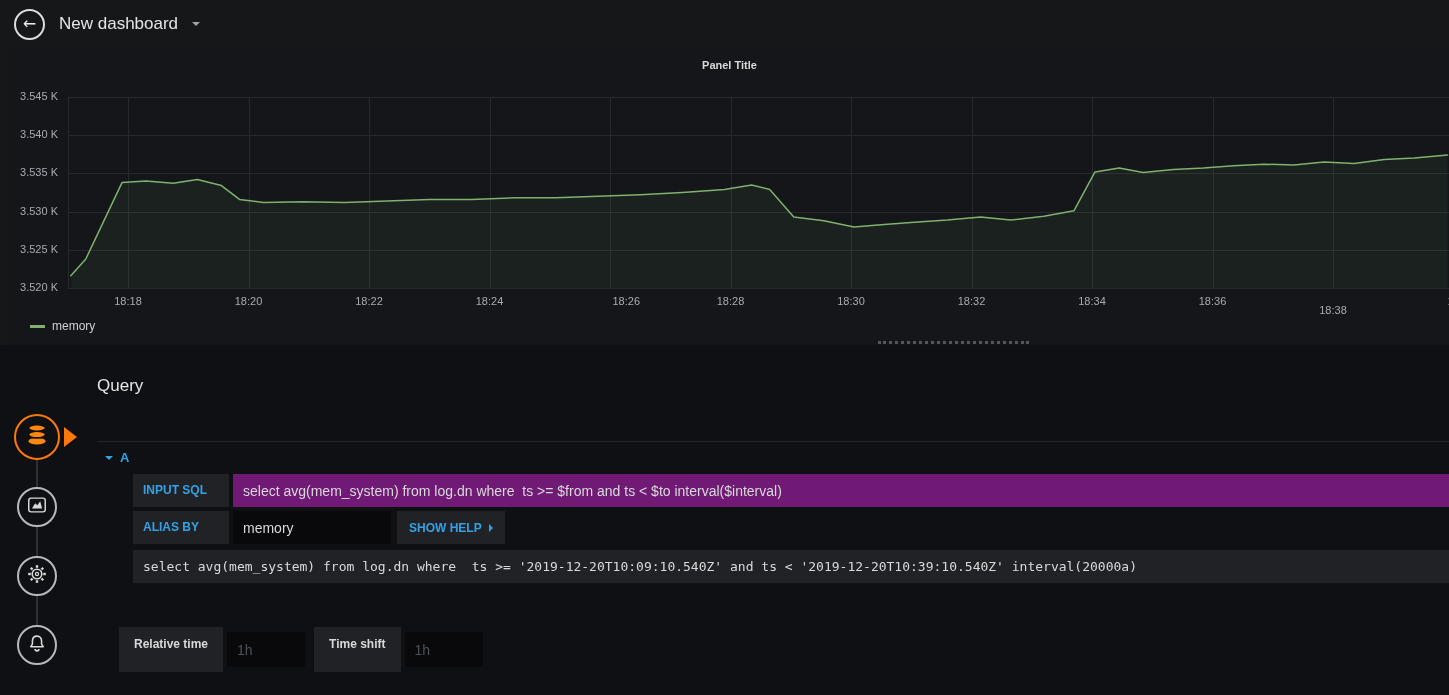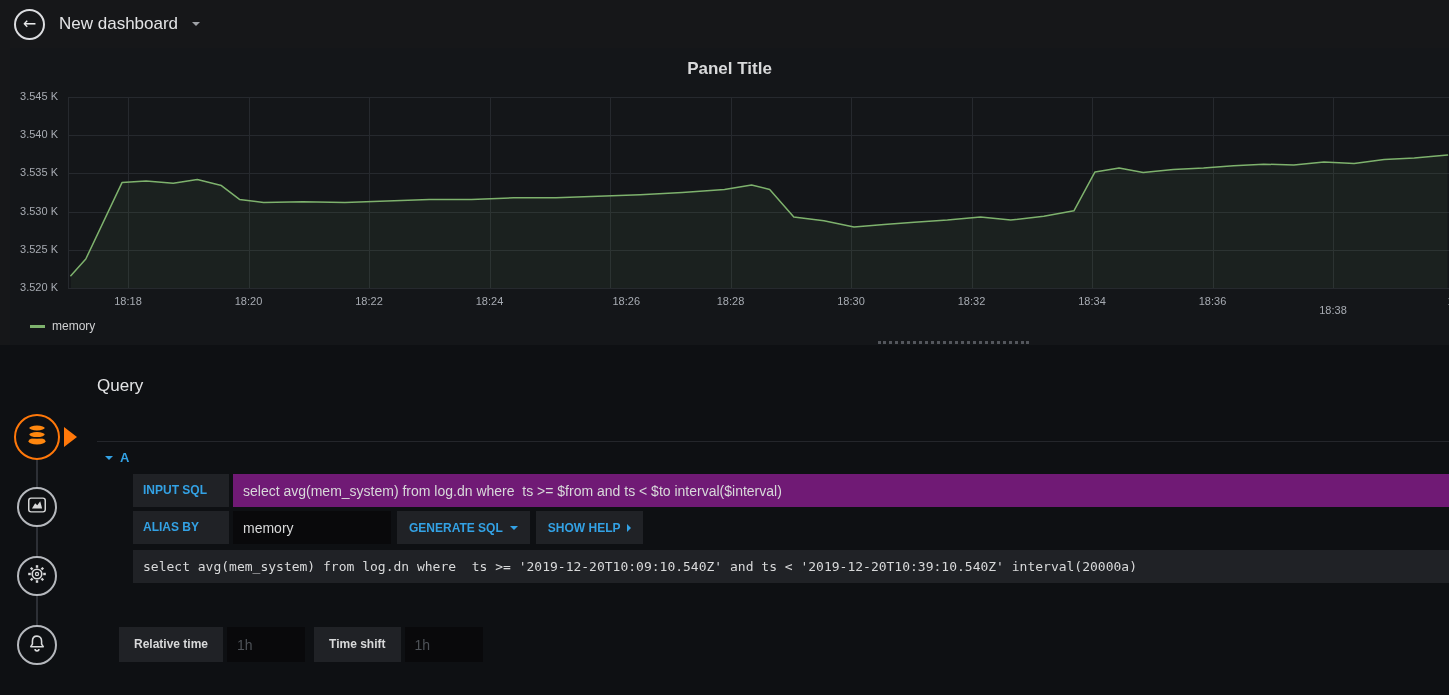--- a/index.html
+++ b/index.html
@@ -14,21 +14,21 @@
   .back-glyph{color:#e8e9ea;font-size:16px;line-height:1;font-family:"DejaVu Sans",sans-serif;}
   .dash-title{font-size:17px;font-weight:500;color:#e3e4e6;cursor:pointer;}
   .caret-down{width:0;height:0;border-left:4px solid transparent;border-right:4px solid transparent;
               border-top:4px solid #9fa2a7;display:inline-block;}
   .caret-down.cyan{border-top-color:#33a2e5;}
   .caret-right{width:0;height:0;border-top:4px solid transparent;border-bottom:4px solid transparent;
                border-left:4px solid #33a2e5;display:inline-block;}
 
   
   .panel{position:absolute;top:48px;left:10px;width:1439px;height:297px;background:#141619;}
-  .panel-title{position:absolute;top:11px;left:0;right:0;text-align:center;font-size:17px;
+  .panel-title{position:absolute;top:11px;left:0;right:0;text-align:center;font-size:11px;
                font-weight:700;color:#d8d9da;cursor:pointer;}
   .plot{position:absolute;inset:0;}
   .plot svg{position:absolute;top:0;left:0;}
   .y-tick{position:absolute;width:48px;text-align:right;font-size:11px;color:#a7abb2;}
   .x-tick{position:absolute;width:60px;text-align:center;font-size:11px;color:#a7abb2;}
   .legend{position:absolute;left:20px;top:271px;display:flex;align-items:center;gap:7px;
           font-size:12px;color:#d0d1d3;}
   .legend-swatch{width:15px;height:3px;display:inline-block;cursor:pointer;}
   .legend-label{cursor:pointer;}
 
@@ -66,21 +66,21 @@
              padding:0 10px;font-family:"Liberation Sans",sans-serif;}
   .alias-input{width:138px;background:#09090b;border:none;color:#d8d9da;font-size:14px;padding:0 10px;
                font-family:"Liberation Sans",sans-serif;}
   .ghost-btn{background:#202226;border:none;color:#33a2e5;font-size:12px;font-weight:700;
              height:33px;display:flex;align-items:center;gap:7px;padding:0 12px;margin-left:6px;
              cursor:pointer;font-family:"Liberation Sans",sans-serif;}
   .generated-sql{margin-top:6px;background:#202226;color:#d8d9da;font-family:"DejaVu Sans Mono",monospace;
                  font-size:13px;padding:9px 10px;white-space:pre;overflow:hidden;}
 
   .options-row{margin-top:44px;padding-left:22px;display:flex;align-items:center;}
-  .opt-label{background:#202226;color:#d8d9da;font-size:12px;font-weight:700;height:35px;
+  .opt-label{background:#202226;color:#d8d9da;font-size:12px;font-weight:700;height:45px;
              line-height:35px;padding:0 15px;margin-right:4px;}
   .opt-input{width:58px;height:35px;background:#09090b;border:none;color:#d8d9da;font-size:14px;
              padding:0 10px;margin-right:9px;font-family:"Liberation Sans",sans-serif;}
   .opt-input::placeholder{color:#4e5258;}
 </style>
 </head>
 <body>
 
 <div class="app">
 
@@ -214,24 +214,20 @@
         <div class="form-rows">
           <div class="form-row">
             <label class="form-label">INPUT SQL</label>
             <input class="sql-input" type="text" value="select avg(mem_system) from log.dn where  ts &gt;= $from and ts &lt; $to interval($interval)" style="">
           </div>
 
           <div class="form-row">
             <label class="form-label">ALIAS BY</label>
             <input class="alias-input" type="text" value="memory" style="">
             <button class="ghost-btn">
-              <span>GENERATE SQL</span>
-              <span class="caret-down cyan"></span>
-            </button>
-            <button class="ghost-btn">
               <span>SHOW HELP</span>
               <span class="caret-right"></span>
             </button>
           </div>
 
           <div class="generated-sql">select avg(mem_system) from log.dn where  ts &gt;= '2019-12-20T10:09:10.540Z' and ts &lt; '2019-12-20T10:39:10.540Z' interval(20000a)</div>
         </div>
       </div>
 
       <div class="options-row">

